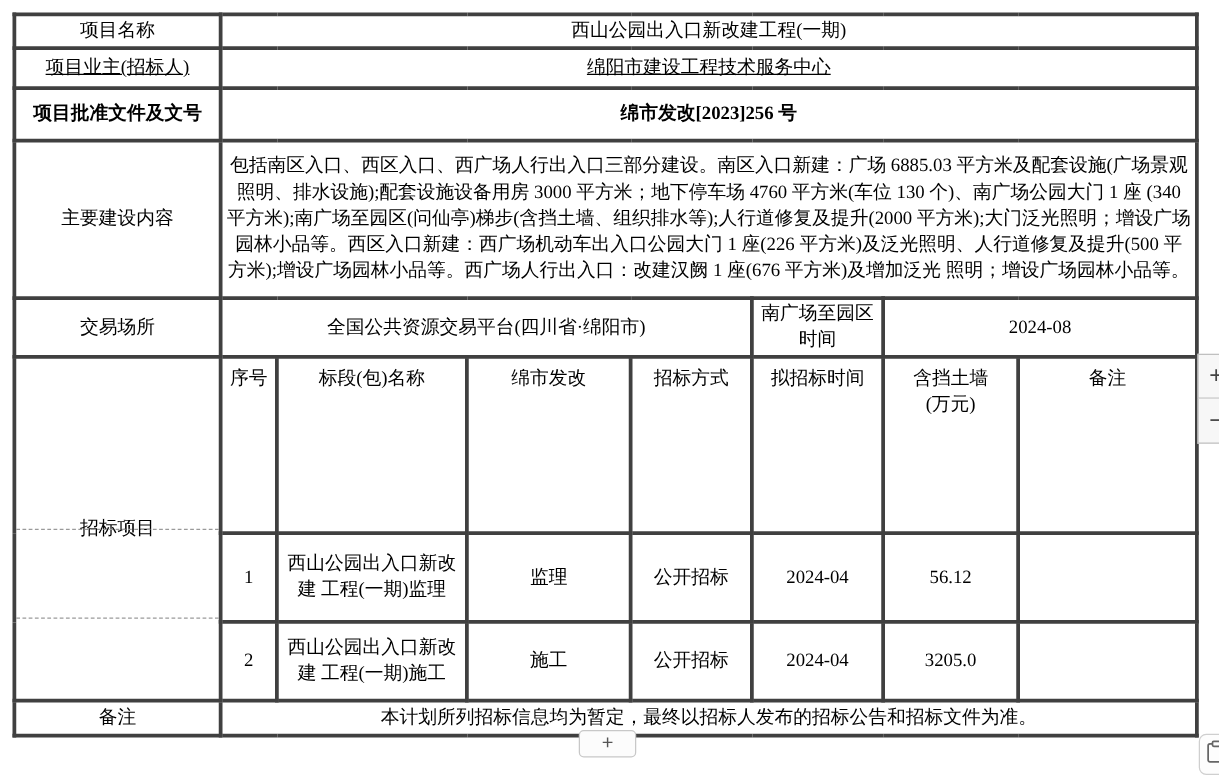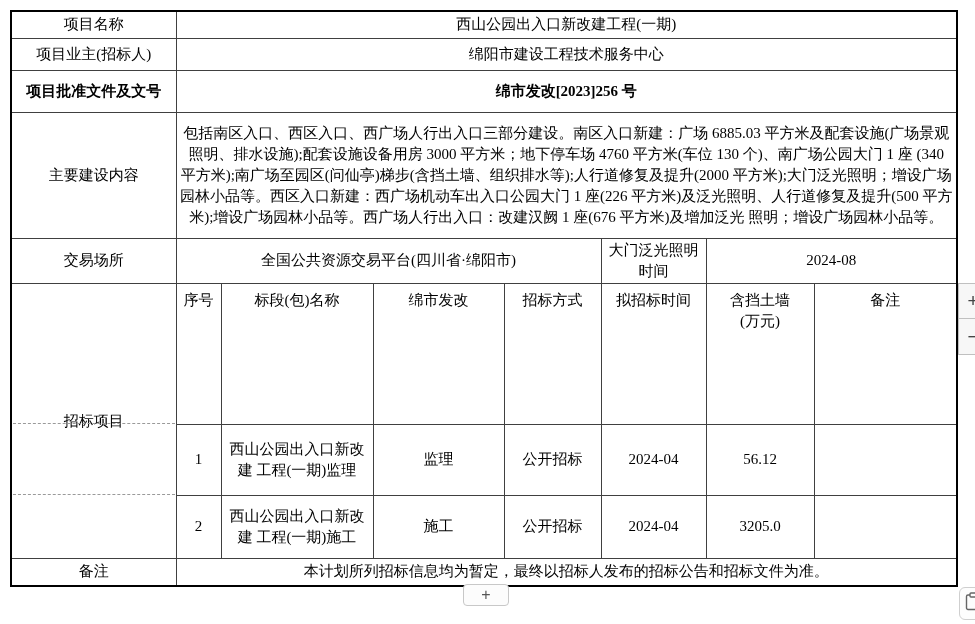--- a/index.html
+++ b/index.html
@@ -12,30 +12,30 @@
     color:#000;
   }
   .sheet { position:absolute; top:10px; left:10px; }
   table.plan {
     border-collapse:collapse;
     table-layout:fixed;
     width:946px;
     border:2px solid #000;
   }
   table.plan td {
-    border:1px solid #404040;
+    border:3px solid #404040;
     font-size:15px;
     line-height:21px;
     text-align:center;
     vertical-align:middle;
     padding:1px 3px;
     overflow:hidden;
   }
   tr.r1 { height:27px; }
-  tr.r2 { height:32px; }
+  tr.r2 { height:32px;text-decoration:underline; }
   tr.r3 { height:42px;font-weight:bold; }
   tr.r4 { height:126px; }
   tr.r5 { height:45px; }
   tr.r6 { height:141px; }
   tr.r7 { height:71px; }
   tr.r8 { height:63px; }
   tr.r9 { height:28px; }
   td.content-cell {
     text-align:justify;
     vertical-align:middle;
@@ -122,21 +122,21 @@
       <td>项目批准文件及文号</td>
       <td colspan="7">绵市发改[2023]256 号</td>
     </tr>
     <tr class="r4">
       <td>主要建设内容</td>
       <td colspan="7" class="content-cell">包括南区入口、西区入口、西广场人行出入口三部分建设。南区入口新建：广场 6885.03 平方米及配套设施(广场景观照明、排水设施);配套设施设备用房 3000 平方米；地下停车场 4760 平方米(车位 130 个)、南广场公园大门 1 座 (340 平方米);南广场至园区(问仙亭)梯步(含挡土墙、组织排水等);人行道修复及提升(2000 平方米);大门泛光照明；增设广场园林小品等。西区入口新建：西广场机动车出入口公园大门 1 座(226 平方米)及泛光照明、人行道修复及提升(500 平方米);增设广场园林小品等。西广场人行出入口：改建汉阙 1 座(676 平方米)及增加泛光 照明；增设广场园林小品等。</td>
     </tr>
     <tr class="r5">
       <td>交易场所</td>
       <td colspan="4">全国公共资源交易平台(四川省·绵阳市)</td>
-      <td class="prewrap">大门泛光照明
+      <td class="prewrap">南广场至园区
 时间</td>
       <td colspan="2">2024-08</td>
     </tr>
     <tr class="r6">
       <td rowspan="3" class="section-label">招标项目</td>
       <td>序号</td>
       <td>标段(包)名称</td>
       <td>绵市发改</td>
       <td>招标方式</td>
       <td>拟招标时间</td>

